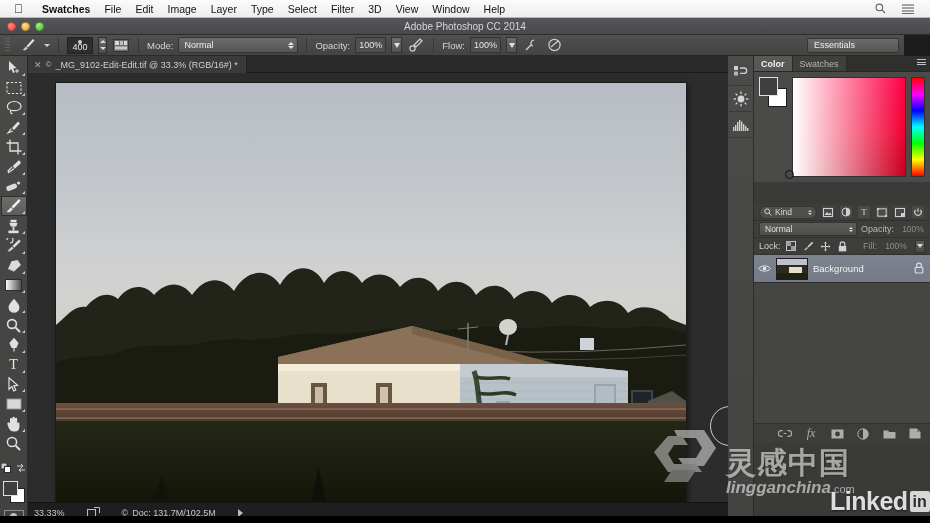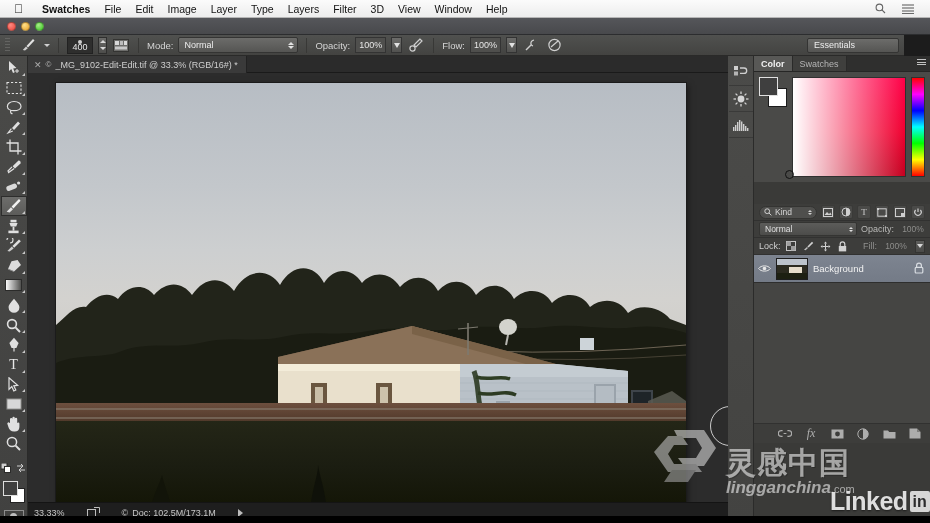--- a/index.html
+++ b/index.html
@@ -253,21 +253,21 @@
 <div id="app">
 
   <div class="menubar">
     <span class="apple"></span>
     <span class="mi app">Swatches</span>
     <span class="mi">File</span>
     <span class="mi">Edit</span>
     <span class="mi">Image</span>
     <span class="mi">Layer</span>
     <span class="mi">Type</span>
-    <span class="mi">Layers</span>
+    <span class="mi">Select</span>
     <span class="mi">Filter</span>
     <span class="mi">3D</span>
     <span class="mi">View</span>
     <span class="mi">Window</span>
     <span class="mi">Help</span>
     <span class="spacer"></span>
     <span class="ricon">
       <svg width="11" height="11" viewBox="0 0 11 11">
           <circle cx="4.4" cy="4.4" r="3.3" fill="none" stroke="#333" stroke-width="1.1"></circle>
           <line x1="6.9" y1="6.9" x2="10" y2="10" stroke="#333" stroke-width="1.1"></line>
@@ -284,20 +284,21 @@
       </svg>
     </span>
   </div>
 
   <div class="titlebar">
     <div class="traffic">
       <span class="tl r"></span>
       <span class="tl y"></span>
       <span class="tl g"></span>
     </div>
+    <div class="wintitle">Adobe Photoshop CC 2014</div>
   </div>
 
   <div class="optionsbar">
     <span class="ob-grip"></span>
     <span class="ob-tool">
       <svg width="16" height="14" viewBox="0 0 16 14">
         <path d="M13 1 L6.5 8 L8 9.5 L14.5 2.5 Z" fill="#e2e2e2"></path>
         <path d="M6 8.5 L7.8 10.3 L5 12.5 L2.8 12 Z" fill="#cfcfcf"></path>
       </svg>
     </span>
@@ -636,21 +637,21 @@
   <div class="statusbar">
     <span>33.33%</span>
     <span>
       <svg width="13" height="11" viewBox="0 0 13 11">
           <rect x="0.5" y="2.5" width="8" height="8" fill="none" stroke="#bdbdbd"></rect>
           <path d="M7 0.5 H12.5 V6" fill="none" stroke="#bdbdbd"></path>
         </svg>
     </span>
     <span style="display:flex;gap:4px;align-items:center">
       <span>©</span>
-      <span>Doc: 102.5M/173.1M</span>
+      <span>Doc: 131.7M/102.5M</span>
     </span>
     <span class="sb-arrow"></span>
   </div>
 
   <div class="ministrip">
     <div class="mini-btn">
       <svg width="15" height="15" viewBox="0 0 15 15">
           <rect x="1" y="1" width="4" height="4" fill="#cfcfcf"></rect>
           <rect x="1" y="6.5" width="4" height="4" fill="#b5b5b5"></rect>
           <path d="M7 3 h4 a2.6 2.6 0 0 1 0 5.4 H7" fill="none" stroke="#cfcfcf" stroke-width="1.3"></path>

